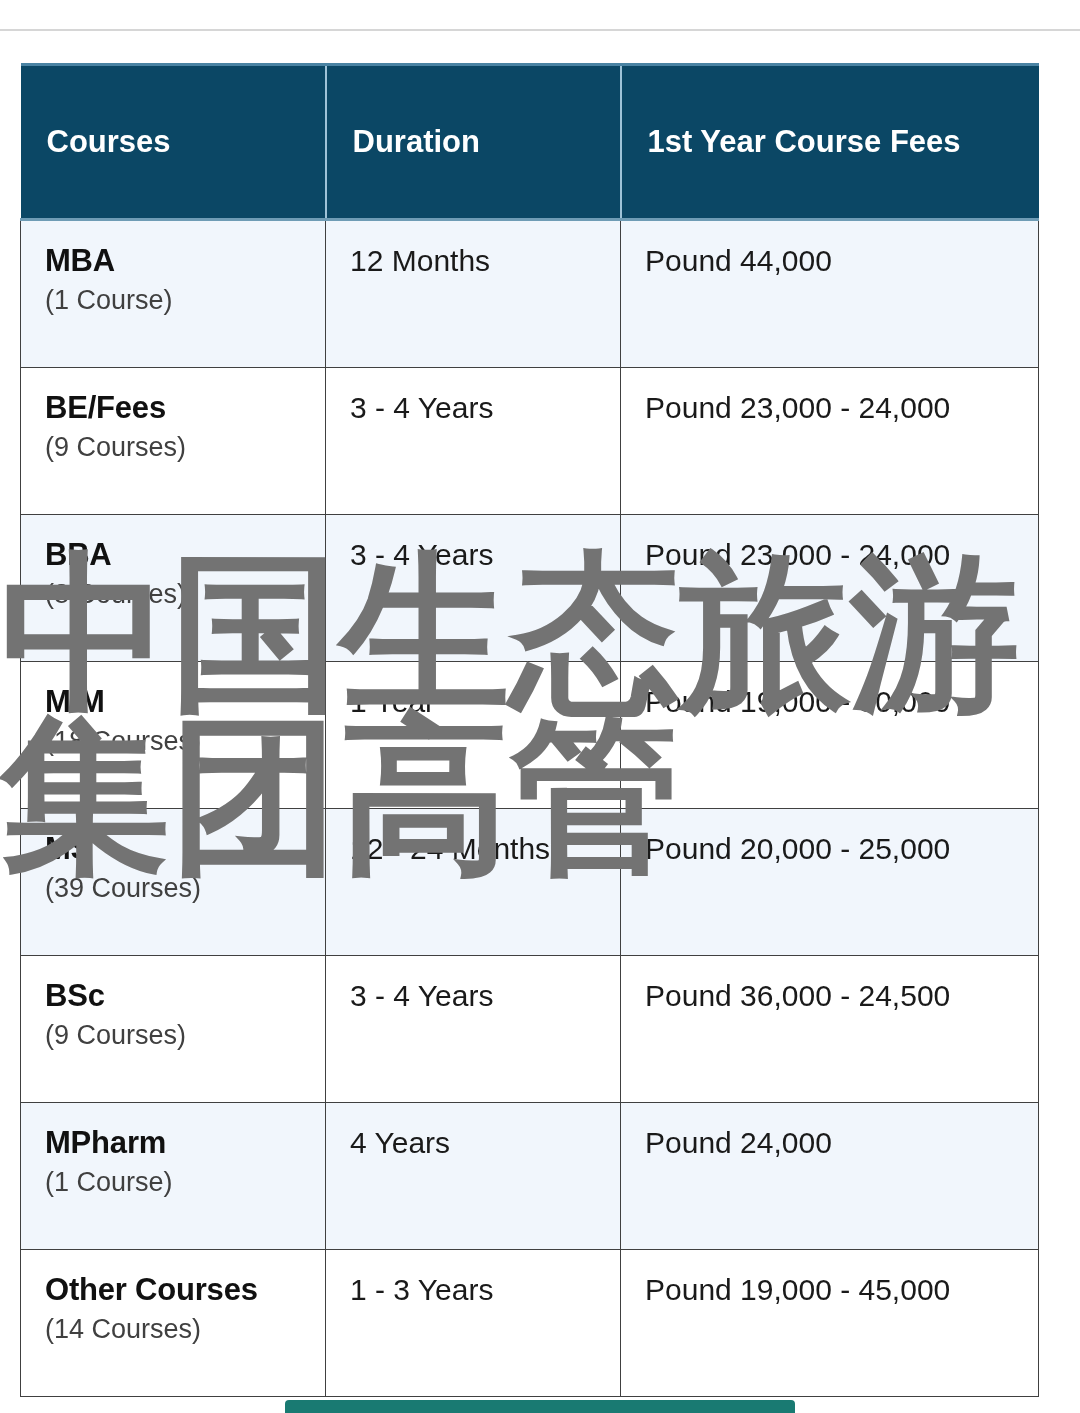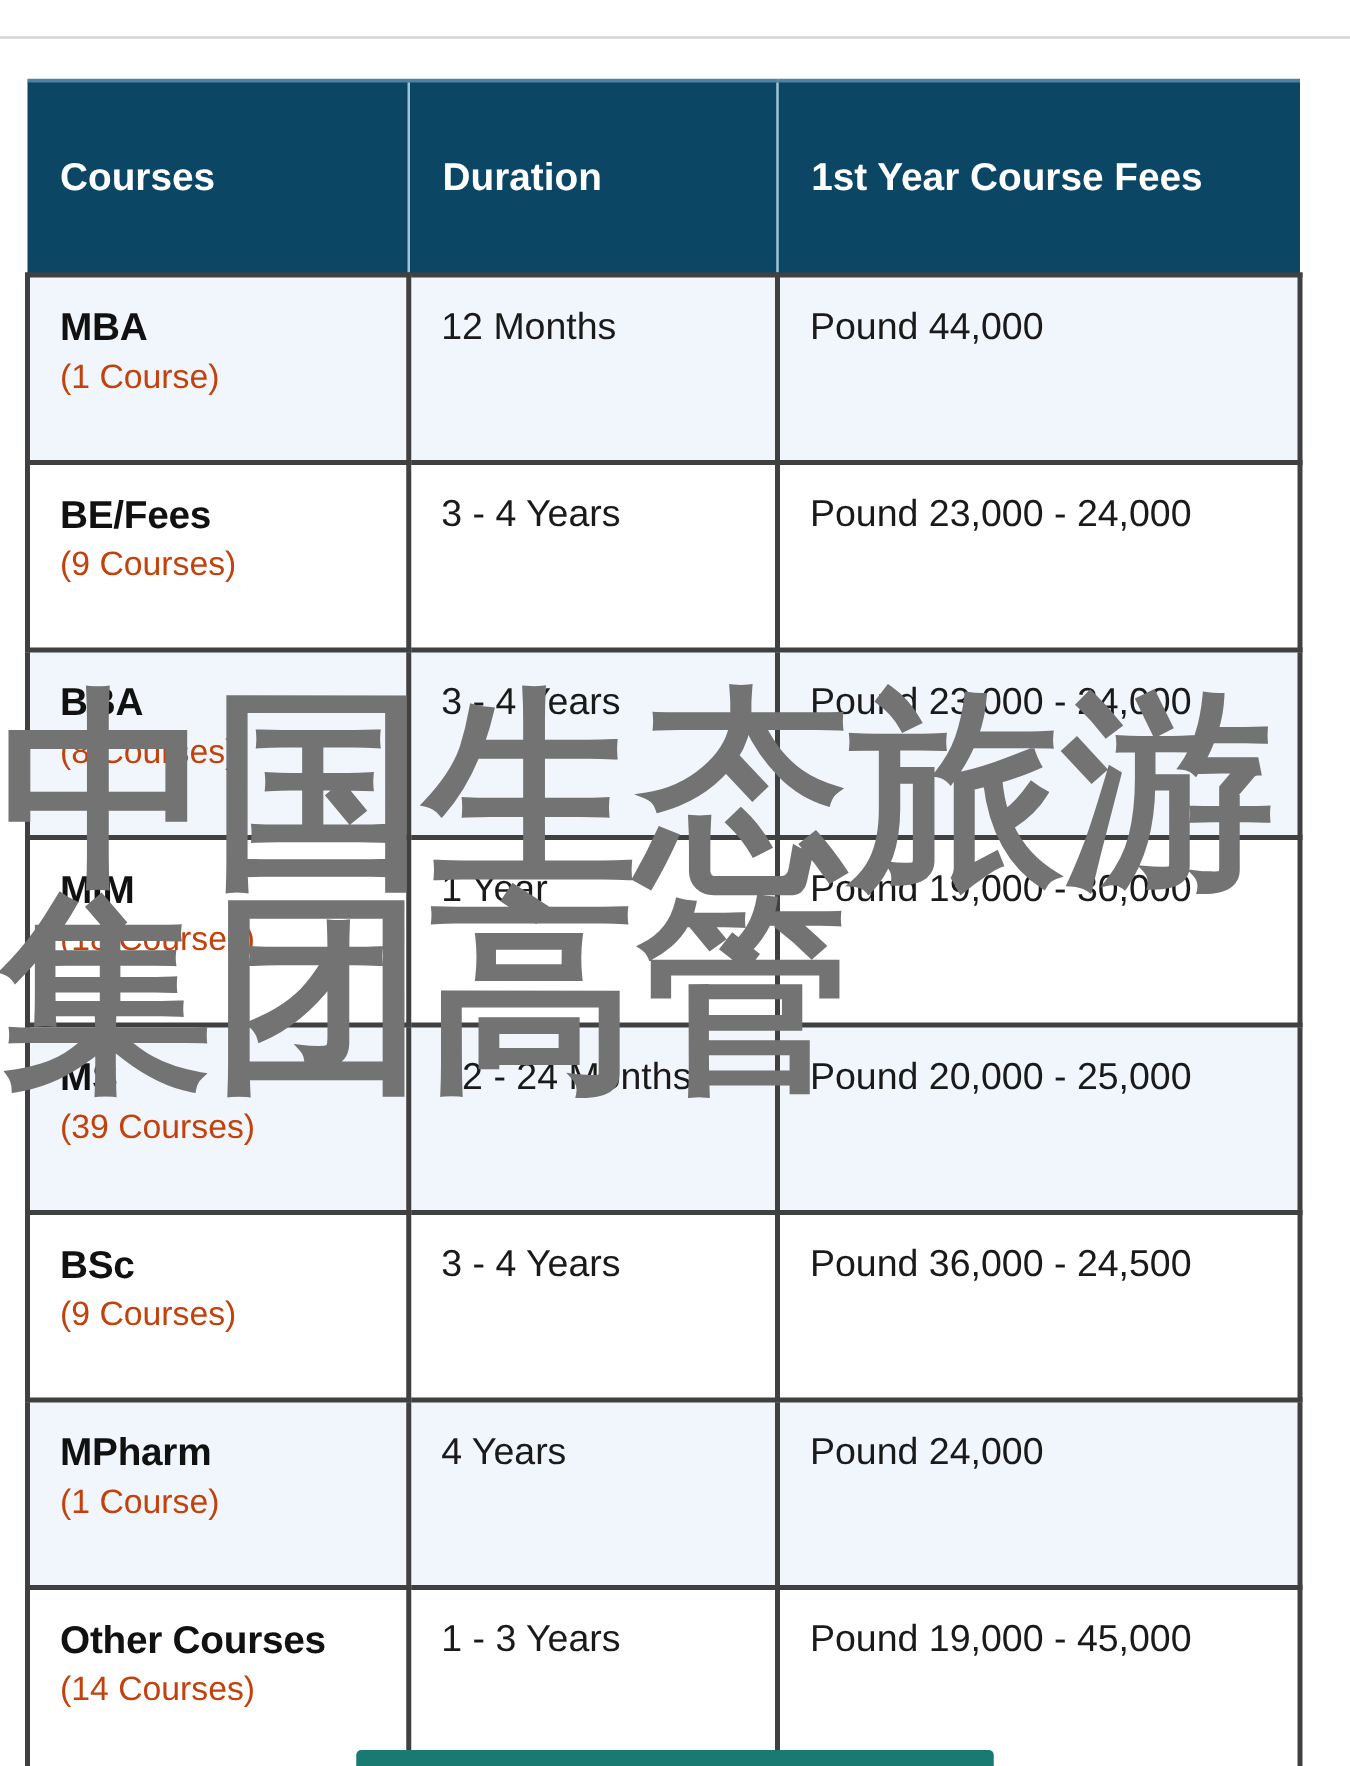--- a/index.html
+++ b/index.html
@@ -56,37 +56,37 @@
     border-bottom: 3px solid #6f9cb5;
   }
   table.fees thead th:last-child { border-right: none; }
 
   table.fees tbody td {
     font-size: 30px;
     color: #1a1a1a;
     vertical-align: top;
     padding: 20px 24px 26px 24px;
     line-height: 1.30;
-    border: 4px solid #404040;
+    border: 1px solid #404040;
     height: 100px;
   }
   table.fees tbody tr.alt td { background: #f1f6fc; }
   table.fees tbody tr.plain td { background: #ffffff; }
 
   .course-name {
     font-weight: bold;
     font-size: 31px;
     color: #111111;
     display: block;
     letter-spacing: -0.2px;
   }
   .course-count {
     display: block;
     font-size: 27px;
-    color: #c2410c;
+    color: #404040;
     margin-top: 2px;
     font-weight: normal;
   }
   .cell-text { display: block; }
 
   
   .overlay {
     position: absolute;
     left: 0;
     top: 552px;

